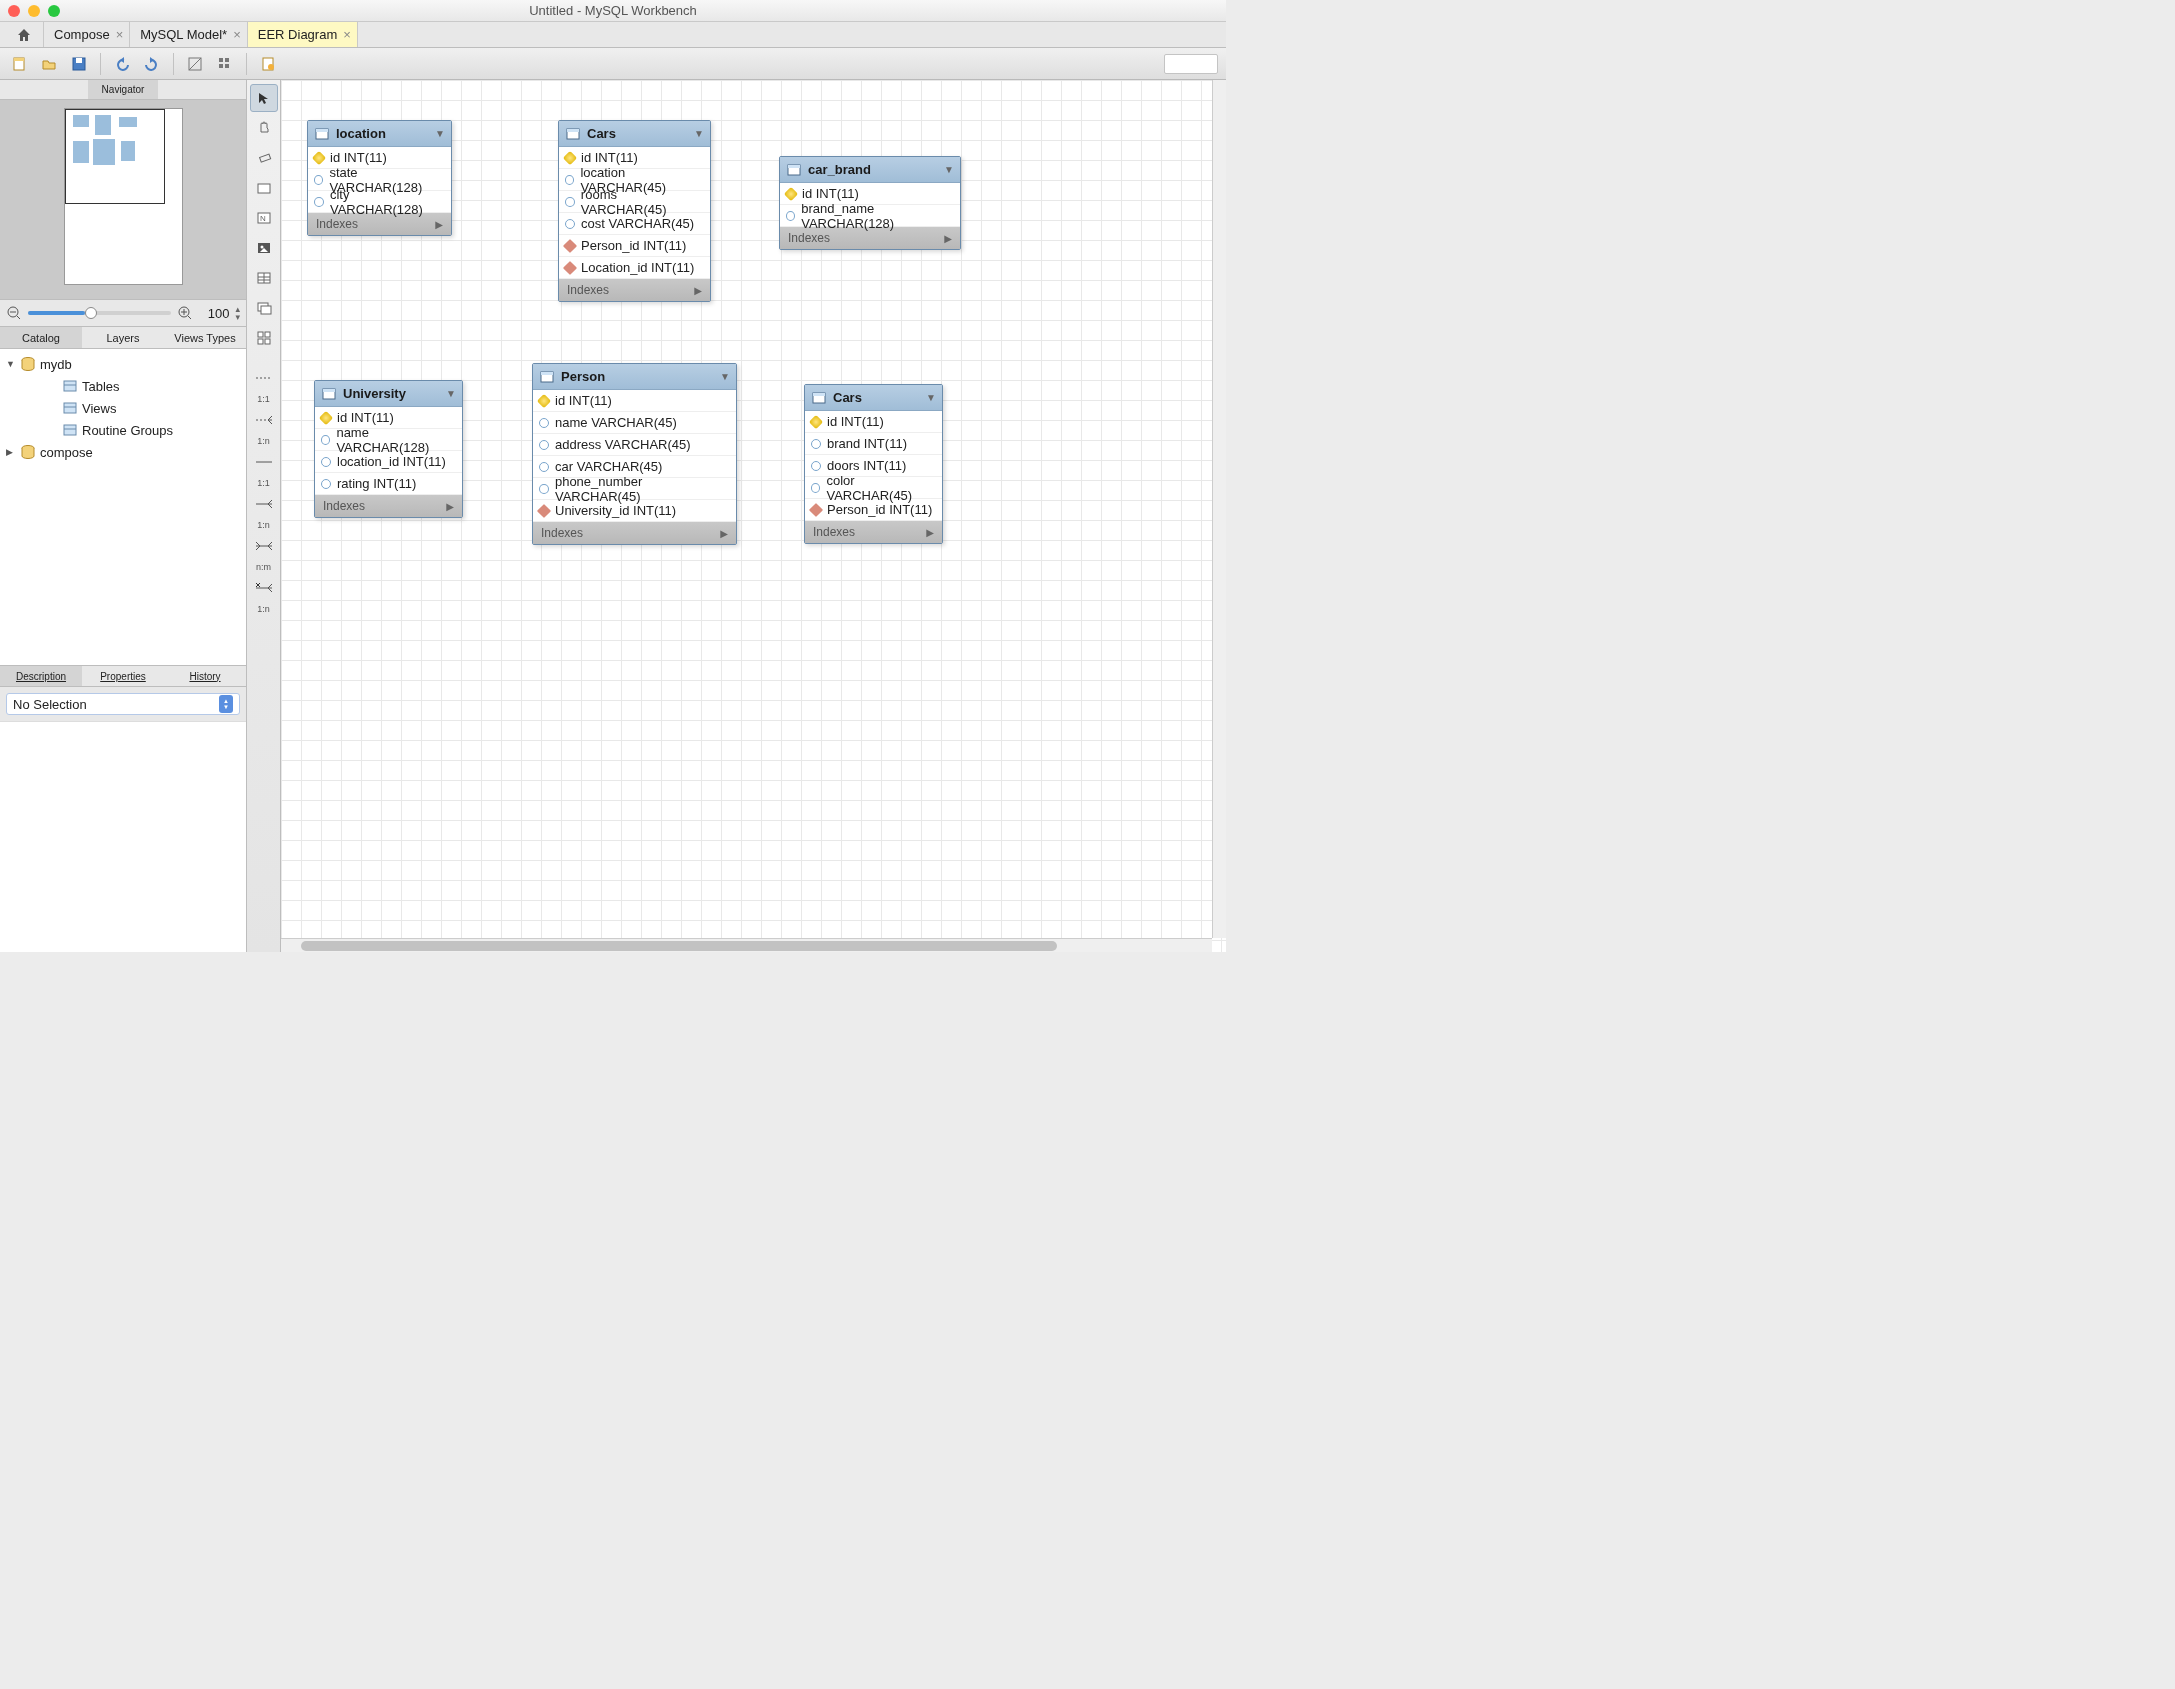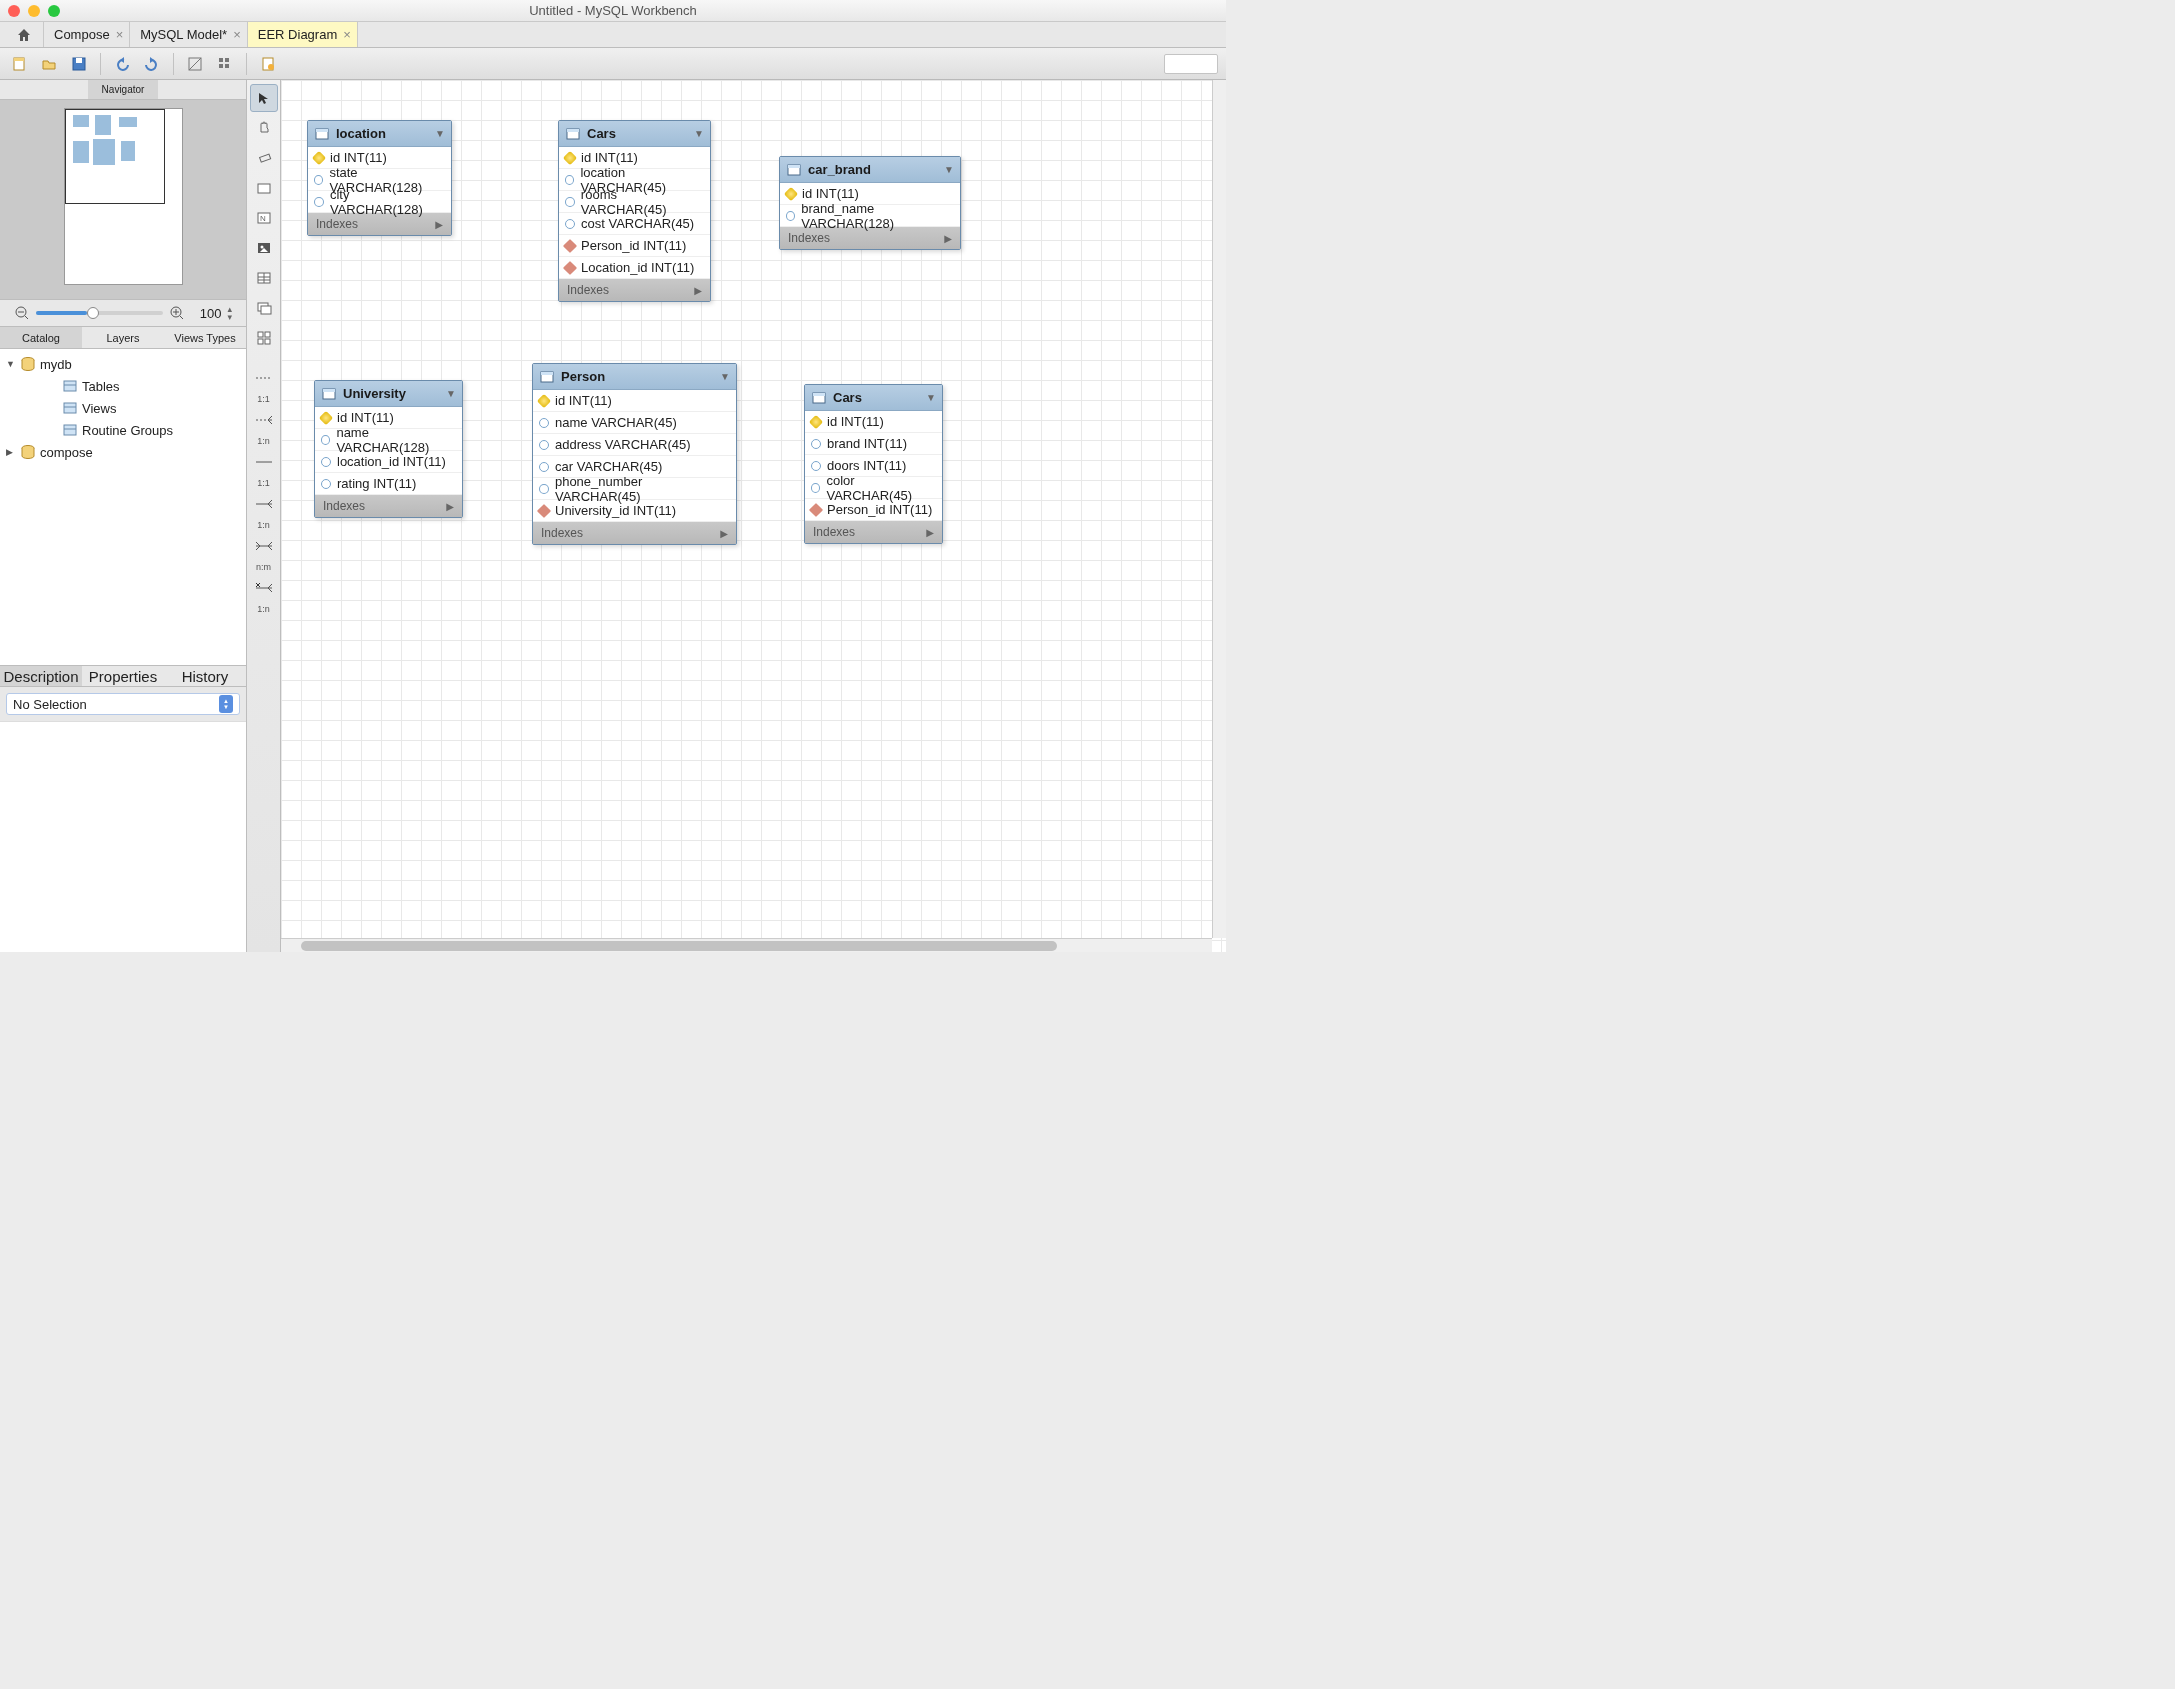--- a/index.html
+++ b/index.html
@@ -24,33 +24,33 @@
 #search{width:54px;height:20px;background:#fff;border:1px solid #c4c4c4;border-radius:2px;margin-right:2px;}
 #body{flex:1;display:flex;min-height:0;}
 #sidebar{width:247px;background:#e8e8e8;border-right:1px solid #bdbdbd;display:flex;flex-direction:column;}
 .nav-hdr{display:flex;}
 .nav-hdr .seg{flex:1;text-align:center;font-size:10px;padding:4px 12px;}
 .nav-hdr .seg.on{background:#d4d4d4;}
 #minimap{height:199px;background:#c9c9c9;display:flex;align-items:flex-start;justify-content:center;padding:8px;}
 #minimap-page{width:119px;height:177px;background:#fff;border:1px solid #999;position:relative;}
 #minimap-view{position:absolute;left:0;top:0;width:100px;height:95px;border:1px solid #333;}
 .mini-rect{position:absolute;background:#9bbedc;}
-#zoom{height:28px;display:flex;align-items:center;padding:0 14px;gap:6px;border-top:1px solid #bdbdbd;border-bottom:1px solid #bdbdbd;}
+#zoom{height:28px;display:flex;align-items:center;padding:0 6px;gap:6px;border-top:1px solid #bdbdbd;border-bottom:1px solid #bdbdbd;}
 .slider{flex:1;height:4px;background:#d0d0d0;border-radius:2px;position:relative;}
 .slider-fill{position:absolute;left:0;top:0;height:100%;width:40%;background:#4a90d9;border-radius:2px;}
 .slider-thumb{position:absolute;left:40%;top:-4px;width:12px;height:12px;background:#fff;border:1px solid #888;border-radius:50%;}
 .tabrow{height:22px;display:flex;border-bottom:1px solid #bdbdbd;}
 .tabrow .t{flex:1;text-align:center;font-size:11px;display:flex;align-items:center;justify-content:center;}
 .tabrow .t.on{background:#d4d4d4;}
 #tree{flex:1;background:#fff;padding:4px 0;overflow:auto;}
 .tree-item{display:flex;align-items:center;height:22px;padding-left:6px;gap:4px;}
 .tree-item.d2{padding-left:48px;}
 .tri{font-size:9px;color:#555;width:10px;}
 #desc-tabs{height:22px;display:flex;border-top:1px solid #bdbdbd;border-bottom:1px solid #bdbdbd;}
-#desc-tabs .t{flex:1;font-size:15px;display:flex;align-items:center;justify-content:center;}
+#desc-tabs .t{flex:1;font-size:10px;display:flex;align-items:center;justify-content:center;text-decoration:underline;}
 #desc-tabs .t.on{background:#d4d4d4;}
 #desc-select{margin:6px;height:22px;border:1px solid #b5c9e8;border-radius:3px;background:#fff;display:flex;align-items:center;padding:0 6px;justify-content:space-between;}
 .select-arrows{width:14px;height:18px;background:#5a8fe0;border-radius:3px;display:flex;flex-direction:column;align-items:center;justify-content:center;color:#fff;font-size:6px;line-height:6px;}
 #desc-area{flex-shrink:0;height:231px;background:#fff;border-top:1px solid #ddd;}
 #toolcol{width:34px;background:linear-gradient(#f0f0f0,#e4e4e4);border-right:1px solid #bdbdbd;display:flex;flex-direction:column;align-items:center;padding-top:4px;gap:2px;}
 .tool{width:28px;height:28px;border:1px solid transparent;border-radius:3px;display:flex;align-items:center;justify-content:center;}
 .tool.on{background:#cfd8e0;border-color:#9bb0c4;}
 .tool-lbl{font-size:9px;color:#555;text-align:center;line-height:10px;}
 #canvas-wrap{flex:1;position:relative;overflow:hidden;background:#fff;}
 .grid{position:absolute;inset:0;background-image:linear-gradient(#e8e8e8 1px,transparent 1px),linear-gradient(90deg,#e8e8e8 1px,transparent 1px);background-size:20px 20px;}

